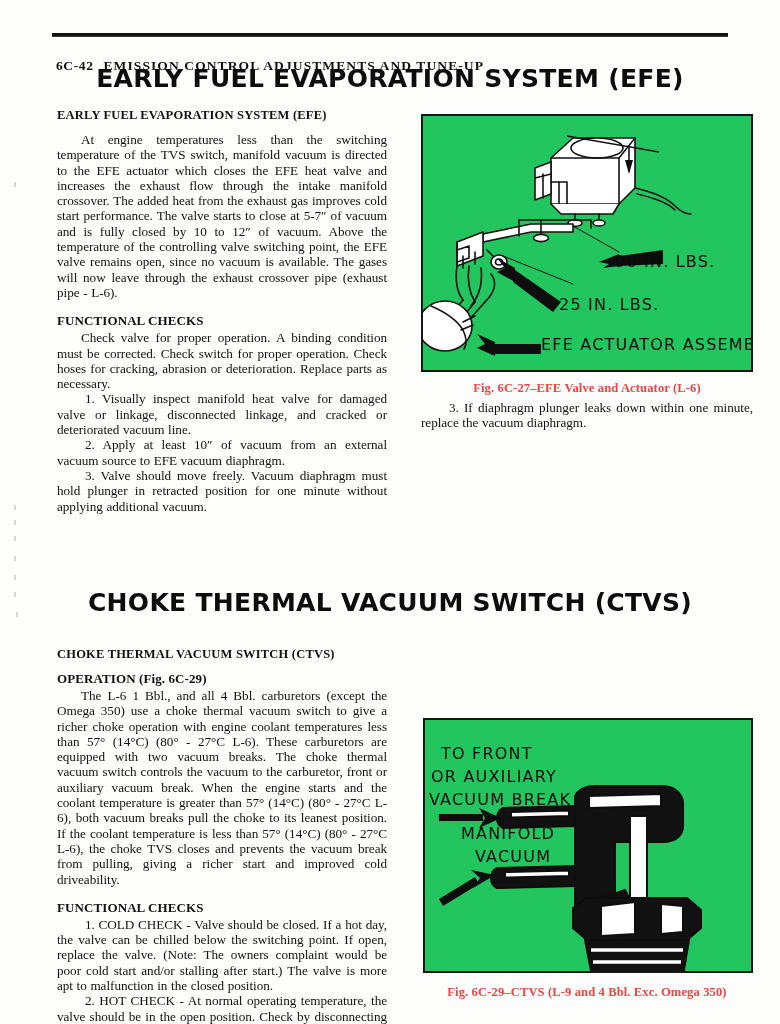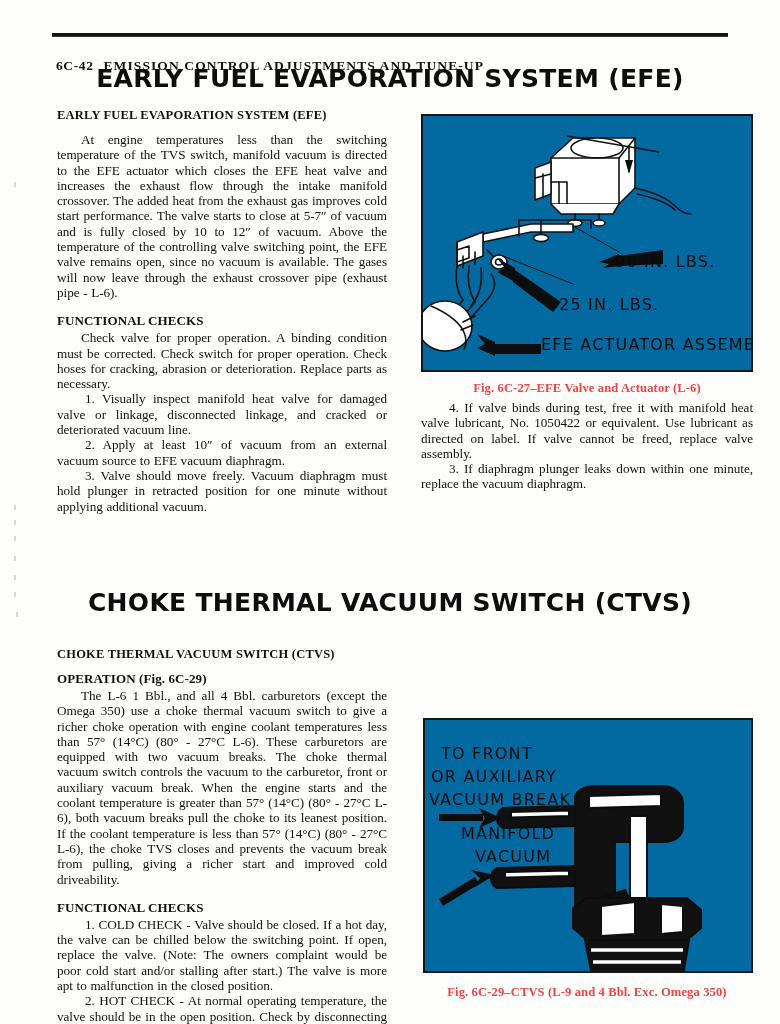--- a/index.html
+++ b/index.html
@@ -96,21 +96,21 @@
     letter-spacing: -0.05px;
     word-spacing: 0.4px;
   }
   p.body.tight { text-indent: 28px; }
   .gap-m { height: 13px; }
 
   
   .figbox {
     position: absolute;
     border: 2.5px solid #161616;
-    background: #0369a1;
+    background: #22c55e;
     box-sizing: border-box;
     overflow: hidden;
   }
   #fig-efe-box { left: 421px; top: 114px; width: 332px; height: 258px; }
   #fig-ctvs-box { left: 423px; top: 718px; width: 330px; height: 255px; }
 
   .figcap {
     position: absolute;
     text-align: center;
     font-family: "Liberation Serif", serif;
@@ -168,21 +168,20 @@
     <p class="body">At engine temperatures less than the switching temperature of the TVS switch, manifold vacuum is directed to the EFE actuator which closes the EFE heat valve and increases the exhaust flow through the intake manifold crossover. The added heat from the exhaust gas improves cold start performance. The valve starts to close at 5-7″ of vacuum and is fully closed by 10 to 12″ of vacuum. Above the temperature of the controlling valve switching point, the EFE valve remains open, since no vacuum is available. The gases will now leave through the exhaust crossover pipe (exhaust pipe - L-6).</p>
     <div class="gap-m"></div>
     <div class="op-head">FUNCTIONAL CHECKS</div>
     <p class="body">Check valve for proper operation. A binding condition must be corrected. Check switch for proper operation. Check hoses for cracking, abrasion or deterioration. Replace parts as necessary.</p>
     <p class="body tight">1. Visually inspect manifold heat valve for damaged valve or linkage, disconnected linkage, and cracked or deteriorated vacuum line.</p>
     <p class="body tight">2. Apply at least 10″ of vacuum from an external vacuum source to EFE vacuum diaphragm.</p>
     <p class="body tight">3. Valve should move freely. Vacuum diaphragm must hold plunger in retracted position for one minute without applying additional vacuum.</p>
   </div>
 
   <div class="col-right" style="top:400px;">
-    <p class="body tight">4. If valve binds during test, free it with manifold heat valve lubricant, No. 1050422 or equivalent. Use lubricant as directed on label. If valve cannot be freed, replace valve assembly.</p>
     <p class="body tight">3. If diaphragm plunger leaks down within one minute, replace the vacuum diaphragm.</p>
   </div>
 
   <div class="figbox" id="fig-efe-box">
     <svg width="328" height="254" viewBox="0 0 328 254">
       <g fill="none" stroke="#121212" stroke-width="1.6" stroke-linejoin="round" stroke-linecap="round">
 
         <path d="M128 42 L150 22 L212 22 L212 72 L196 88 L128 88 Z" fill="#fff"></path>
         <ellipse cx="174" cy="32" rx="26" ry="10" fill="#fff"></ellipse>
         <path d="M128 42 L196 42 L196 88"></path>

